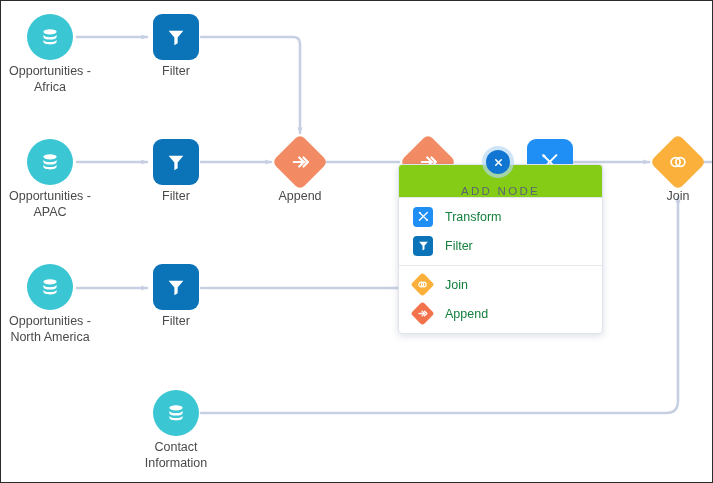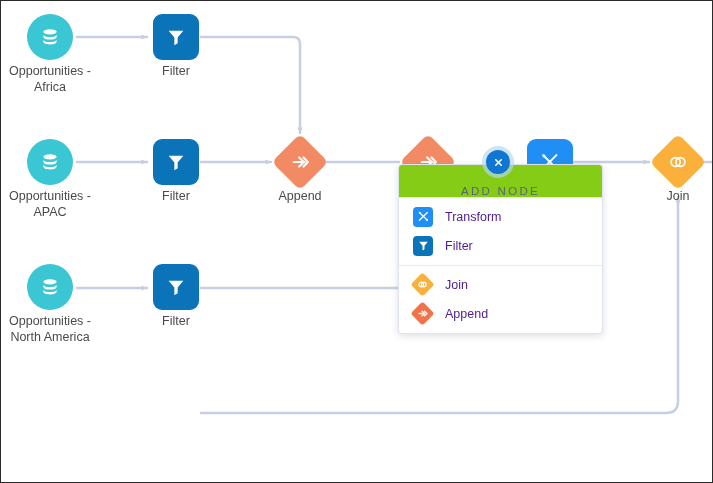--- a/index.html
+++ b/index.html
@@ -77,21 +77,21 @@
   .mico.sq.transform{background:#1F8FF5;}
   .mico.sq.filter{background:#0B74B8;}
   .mico.sq.aggregate{background:#7B84E8;}
   .mico.dia{
     width:17px;height:17px;flex:0 0 17px;margin-left:1px;margin-right:14px;
     border-radius:3px;transform:rotate(45deg);
   }
   .mico.dia > svg{transform:rotate(-45deg);}
   .mico.dia.join{background:#FBB03B;}
   .mico.dia.append{background:#F2724B;}
-  .mlabel{font-size:12.5px;color:#4c1d95;}
+  .mlabel{font-size:12.5px;color:#15803d;}
 
   
   #closebtn{
     position:absolute;left:485px;top:149px;width:24px;height:24px;
     border-radius:50%;
     background:#1176D1;
     display:flex;align-items:center;justify-content:center;
     box-shadow:0 0 0 4px rgba(180,215,245,.65);
     cursor:pointer;z-index:50;
   }
@@ -196,20 +196,31 @@
 
   <div class="node" style="left:152px;top:263px;">
     <div class="shape sq">
       <svg width="22" height="22" viewBox="0 0 24 24" fill="#ffffff">
         <path d="M4 5.2h16l-6.2 7.3v6.4l-3.6 2.1v-8.5z"></path>
       </svg>
     </div>
     <div class="label">Filter</div>
   </div>
 
+  <div class="node" style="left:152px;top:389px;">
+    <div class="shape circle">
+      <svg width="22" height="22" viewBox="0 0 24 24" fill="#ffffff">
+        <ellipse cx="12" cy="6.4" rx="7.2" ry="2.9"></ellipse>
+        <path d="M4.8 9.3c0 1.6 3.2 2.9 7.2 2.9s7.2-1.3 7.2-2.9v2.6c0 1.6-3.2 2.9-7.2 2.9s-7.2-1.3-7.2-2.9z"></path>
+        <path d="M4.8 14.6c0 1.6 3.2 2.9 7.2 2.9s7.2-1.3 7.2-2.9v2.6c0 1.6-3.2 2.9-7.2 2.9s-7.2-1.3-7.2-2.9z"></path>
+      </svg>
+    </div>
+    <div class="label">Contact
+Information</div>
+  </div>
 
   <div class="node" style="left:404px;top:138px;z-index:5;">
     <div class="shape dia append">
       <svg width="20" height="20" viewBox="0 0 24 24" fill="none" stroke="#ffffff" stroke-width="2.6" stroke-linecap="round" stroke-linejoin="round">
         <path d="M4.5 12h13"></path>
         <path d="M11 6.5L16.6 12 11 17.5"></path>
         <path d="M16.2 6.5L21.5 12 16.2 17.5"></path>
       </svg>
     </div>
   </div>

